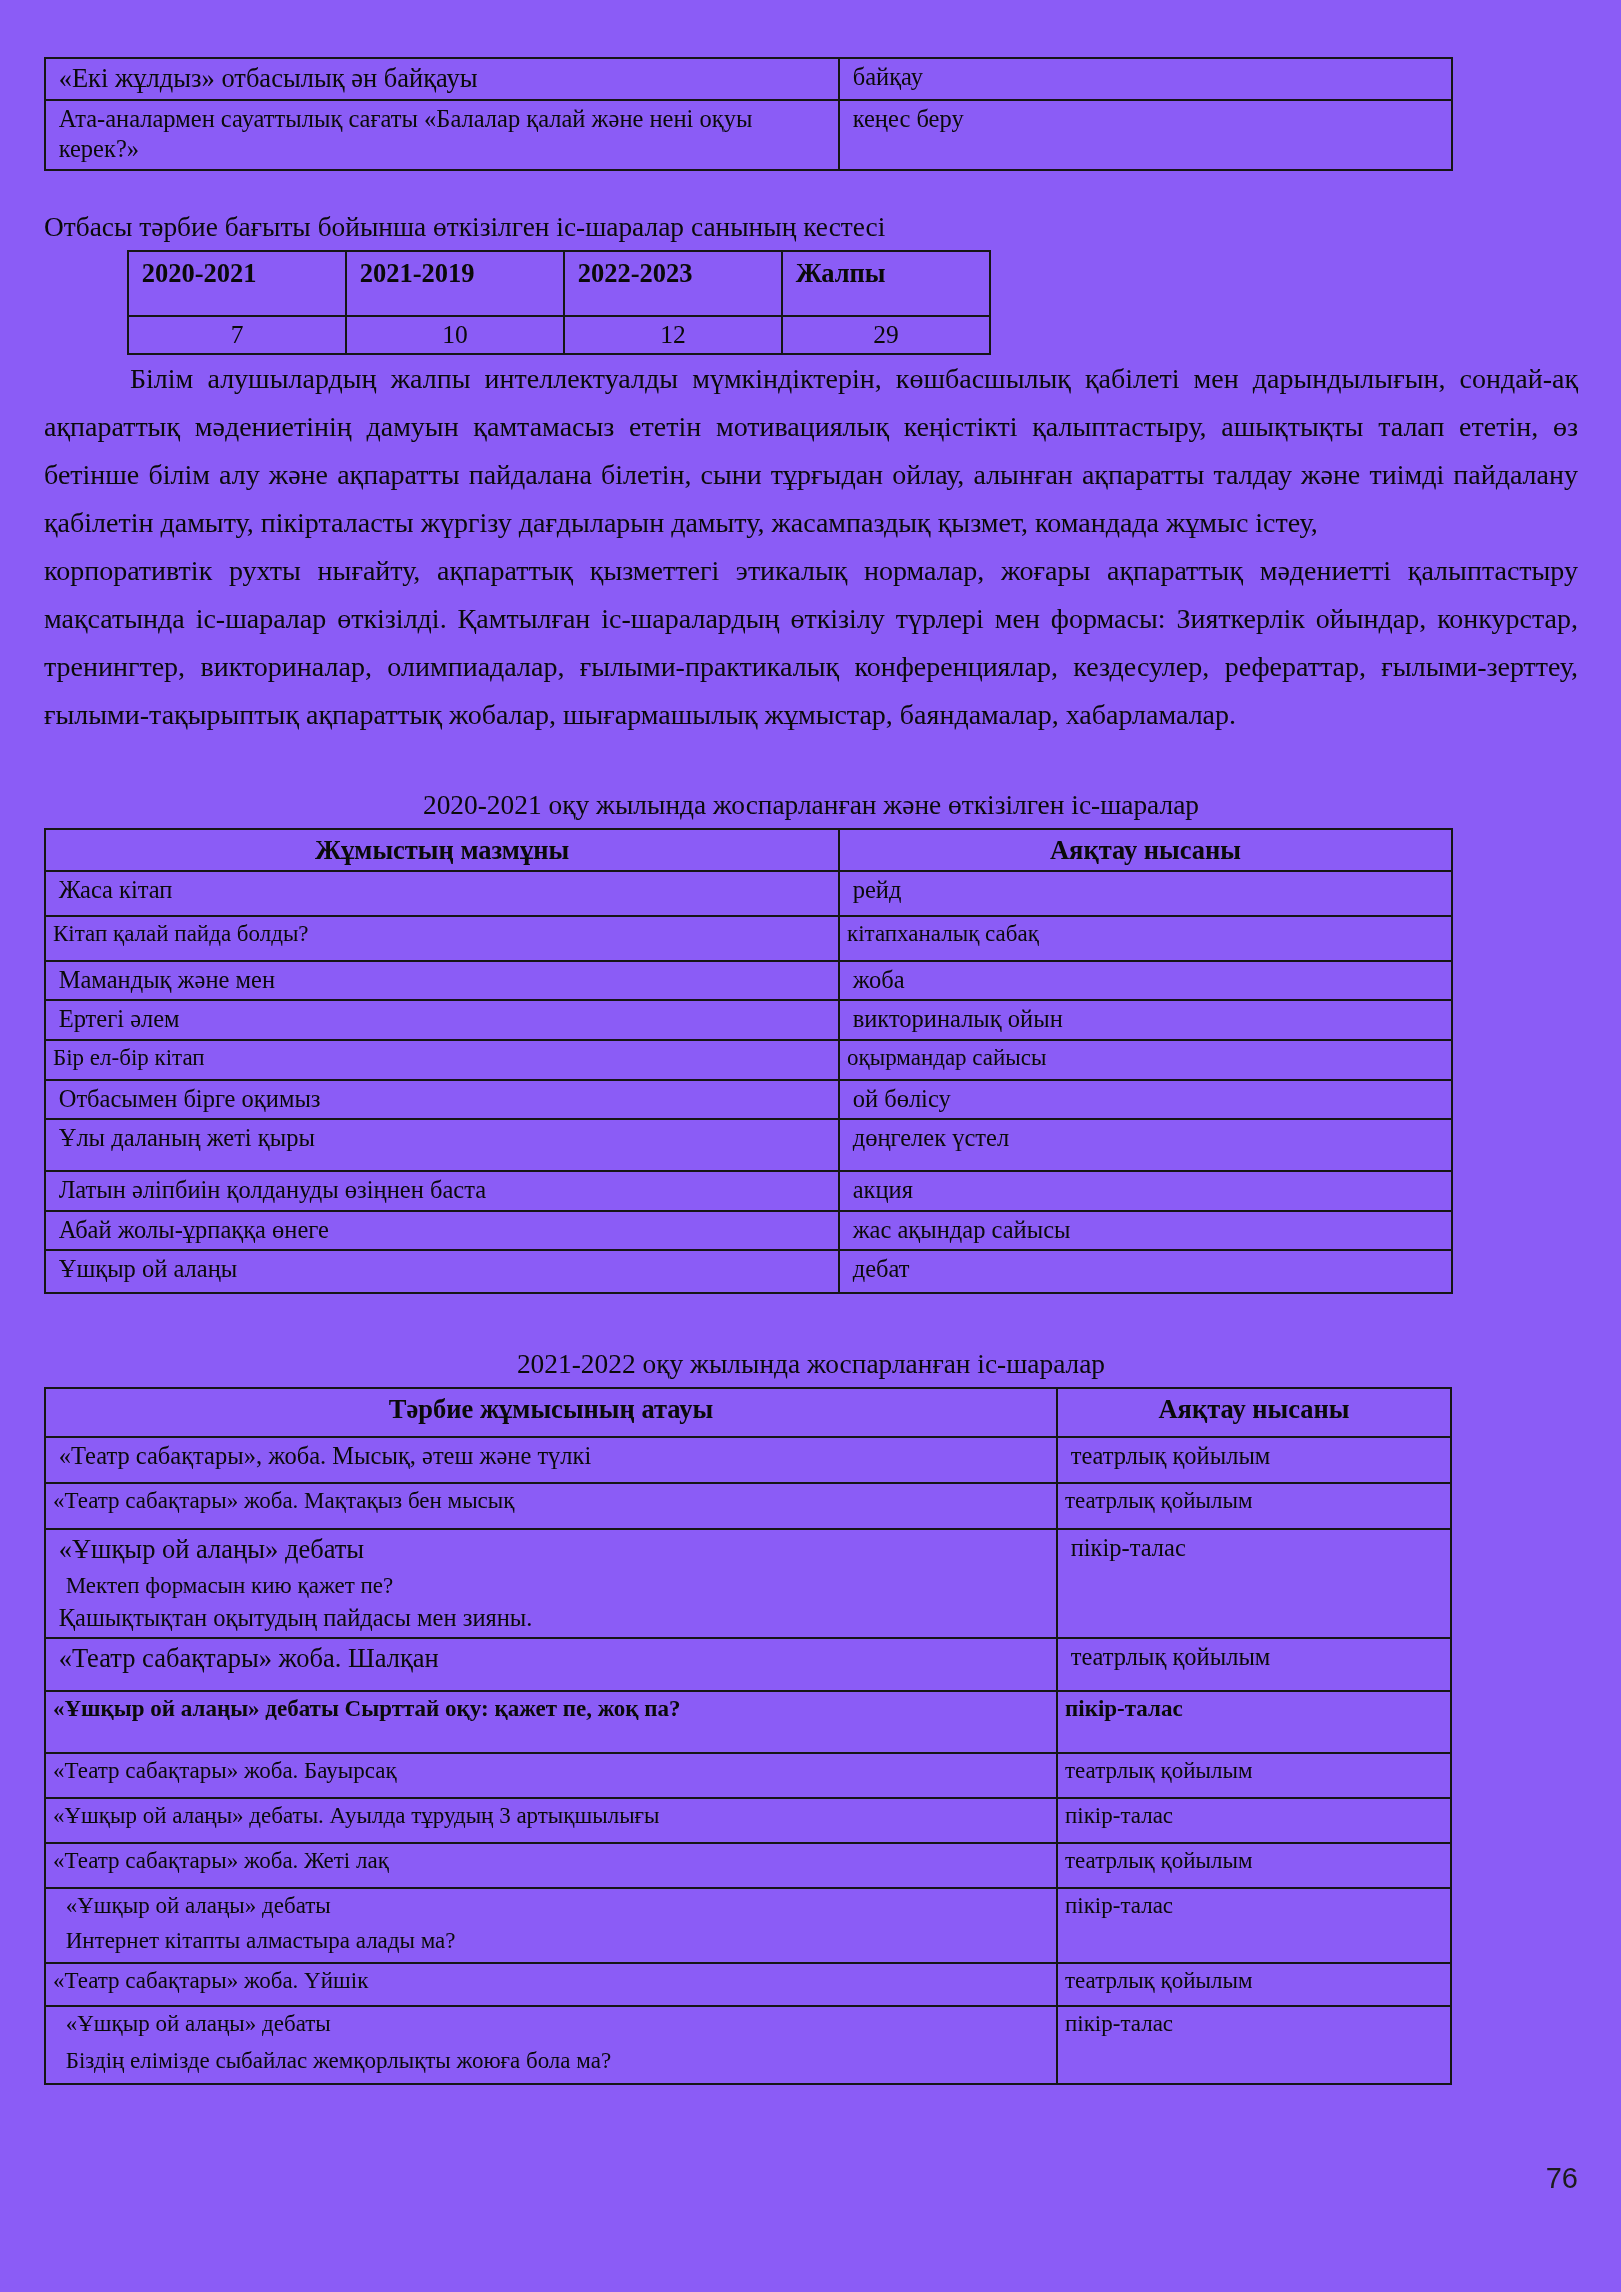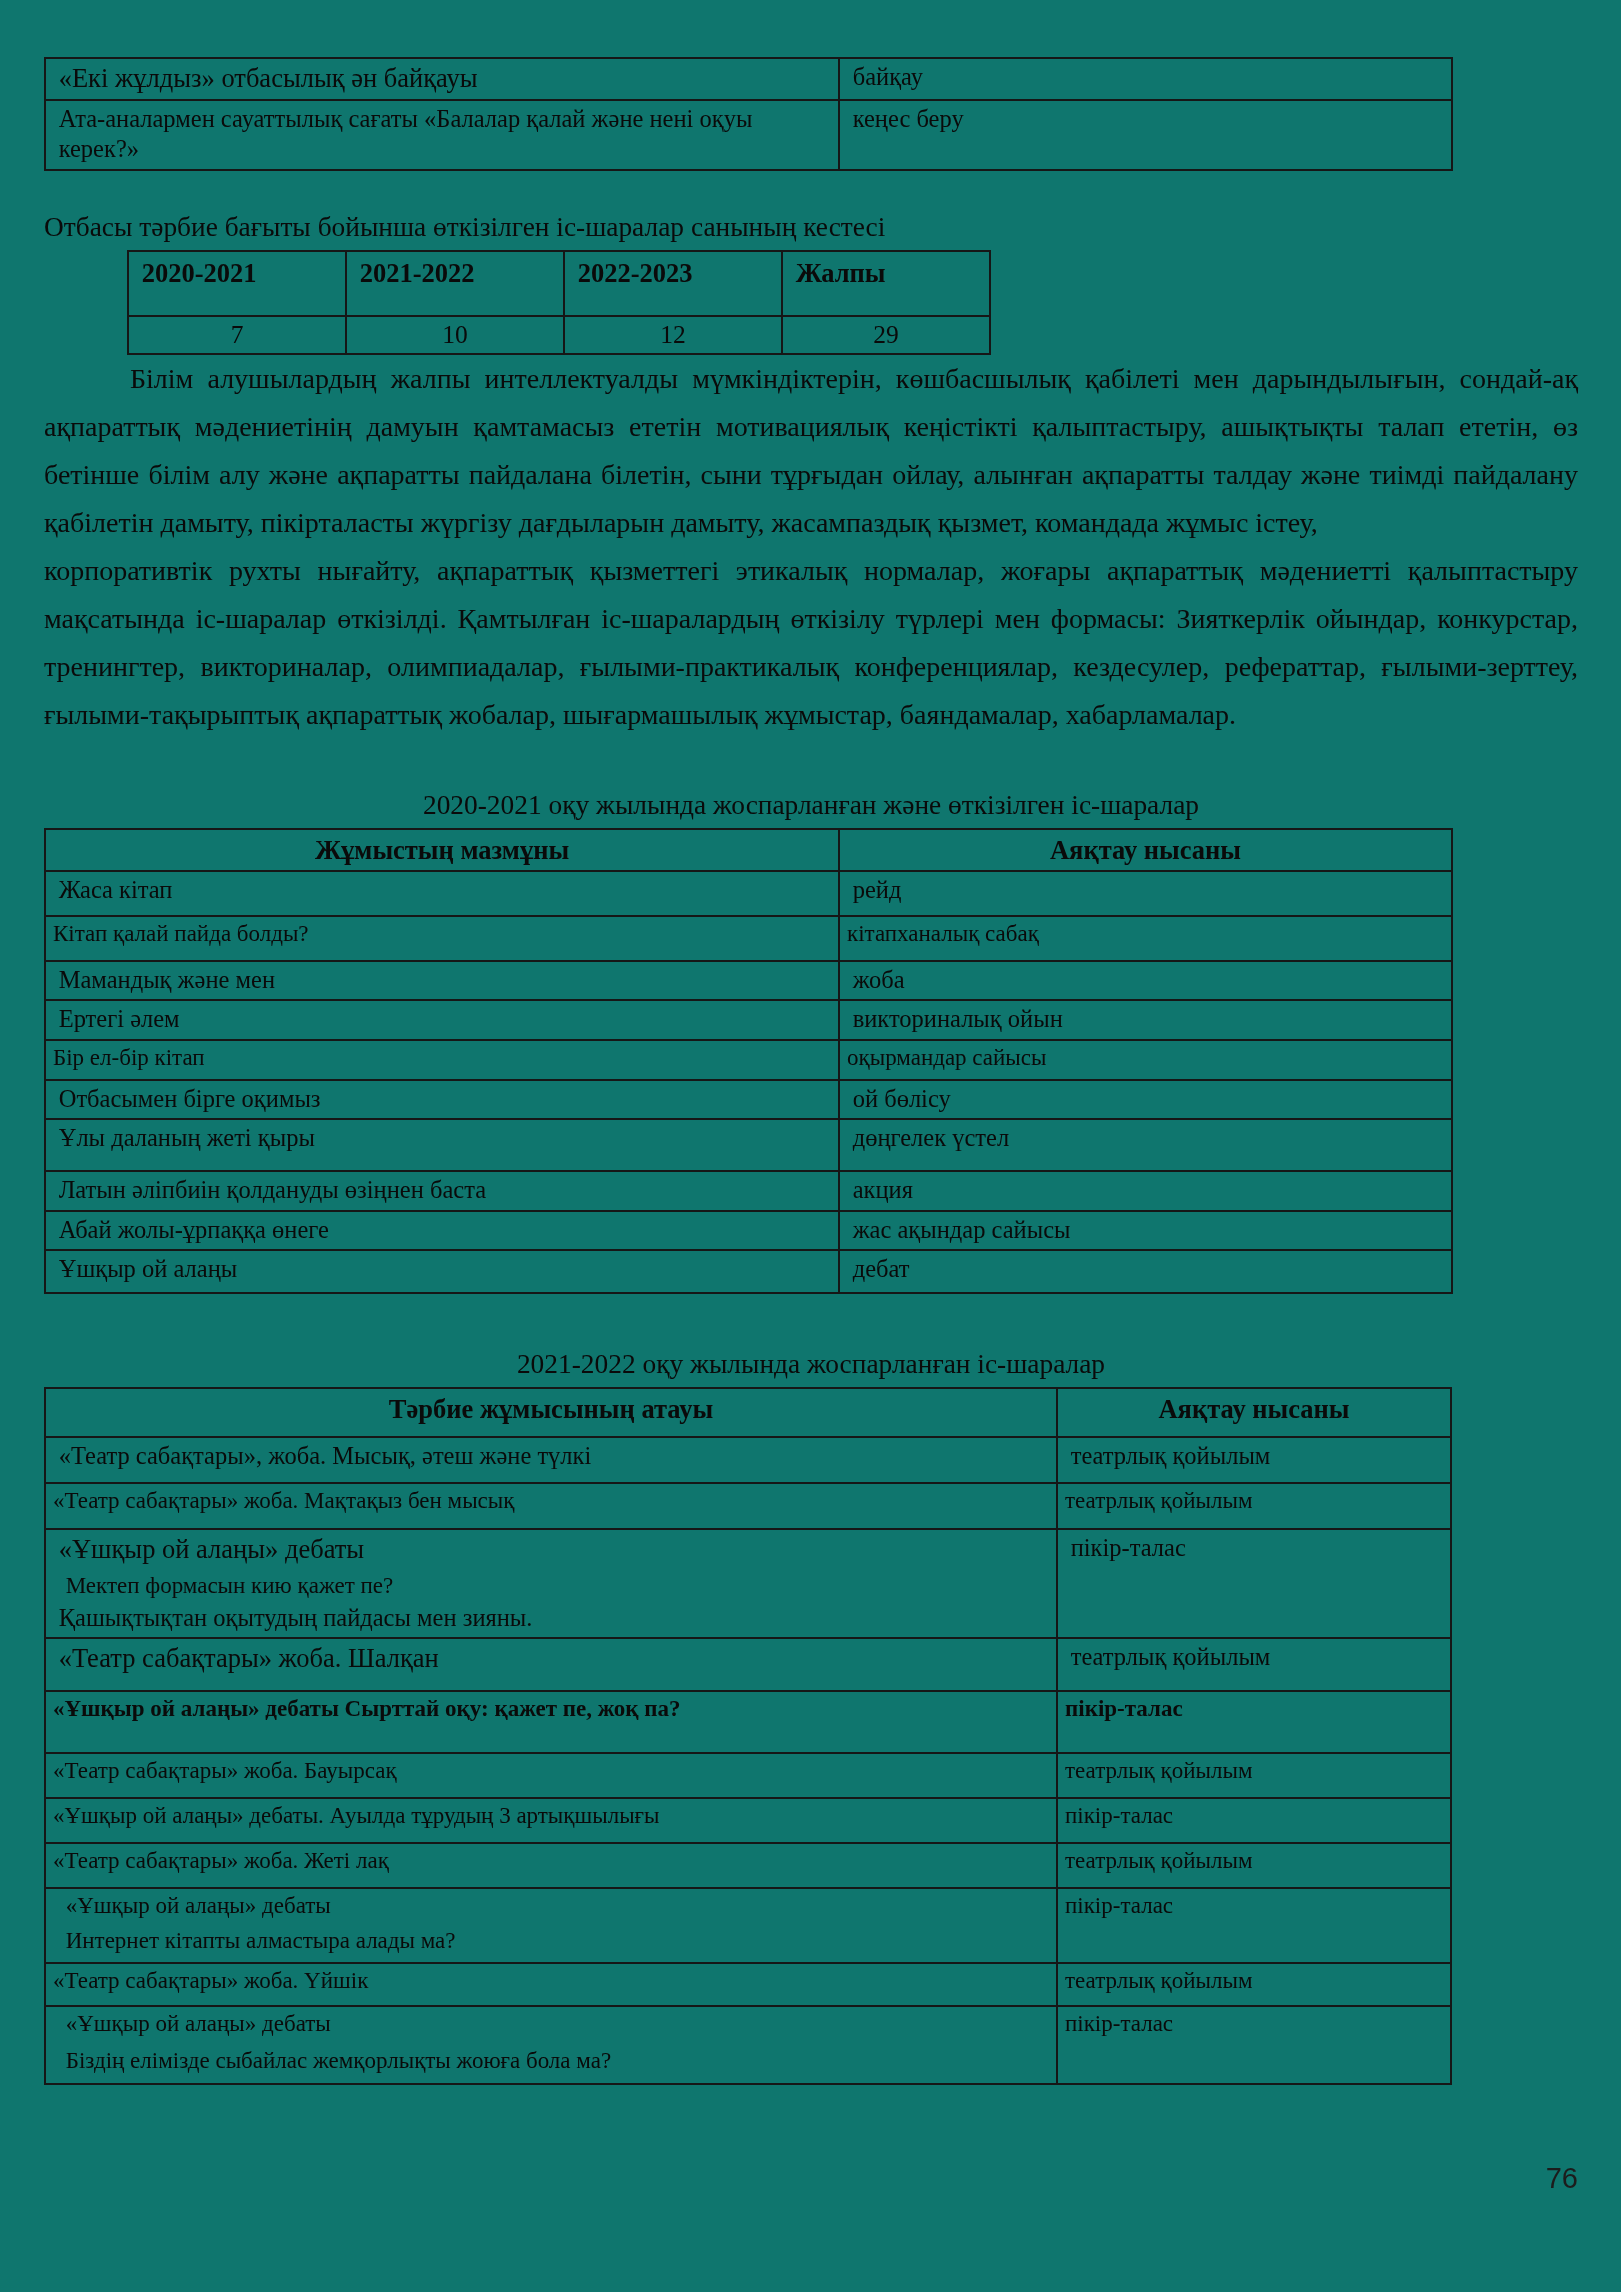--- a/index.html
+++ b/index.html
@@ -5,21 +5,21 @@
   html, body {
     margin: 0;
     padding: 0;
     background: #ffffff;
     color: #0a0a0a;
   }
   .page {
     position: relative;
     width: 1621px;
     min-height: 2293px;
-    background: #0f766e;
+    background: #8b5cf6;
     font-family: "Liberation Serif", "DejaVu Serif", serif;
     box-sizing: border-box;
     padding: 57px 43px 39px 44px;
   }
   
   table {
     border-collapse: collapse;
     table-layout: fixed;
   }
   td, th {
@@ -131,21 +131,21 @@
   <table class="tbl-stats">
     <colgroup>
         <col style="width:218px">
         <col style="width:218px">
         <col style="width:218px">
         <col style="width:208px">
       </colgroup>
     <tbody>
         <tr>
       <th>2020-2021</th>
-      <th>2021-2022</th>
+      <th>2021-2019</th>
       <th>2022-2023</th>
       <th>Жалпы</th>
     </tr>
     <tr>
       <td>7</td>
       <td>10</td>
       <td>12</td>
       <td>29</td>
     </tr>
   </tbody>

